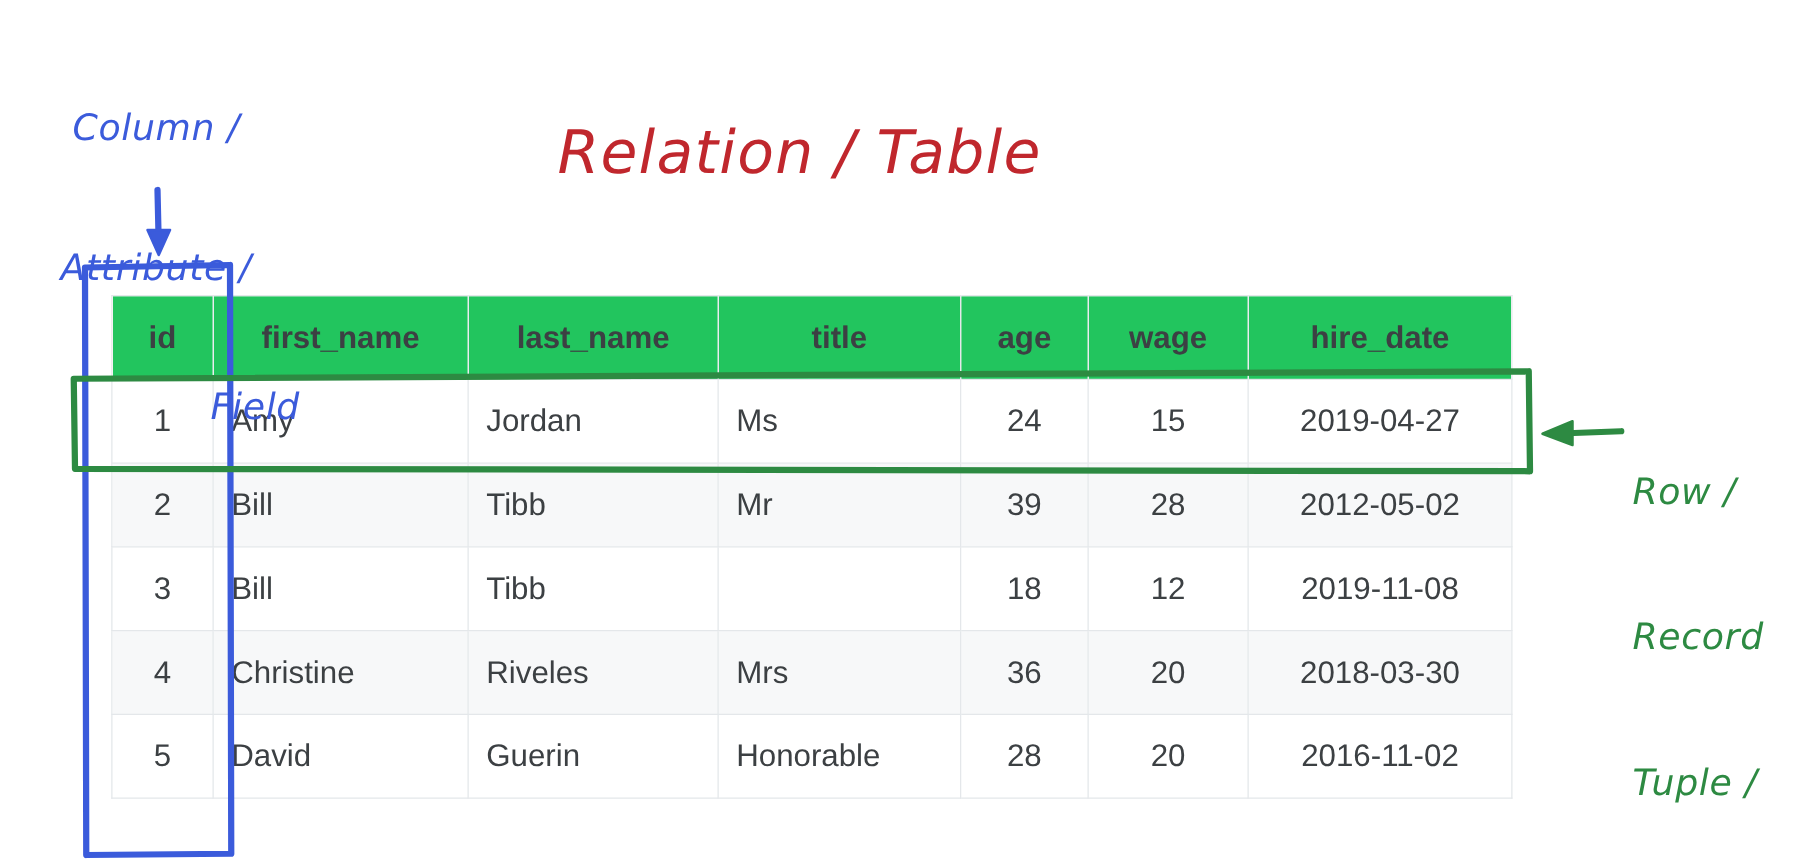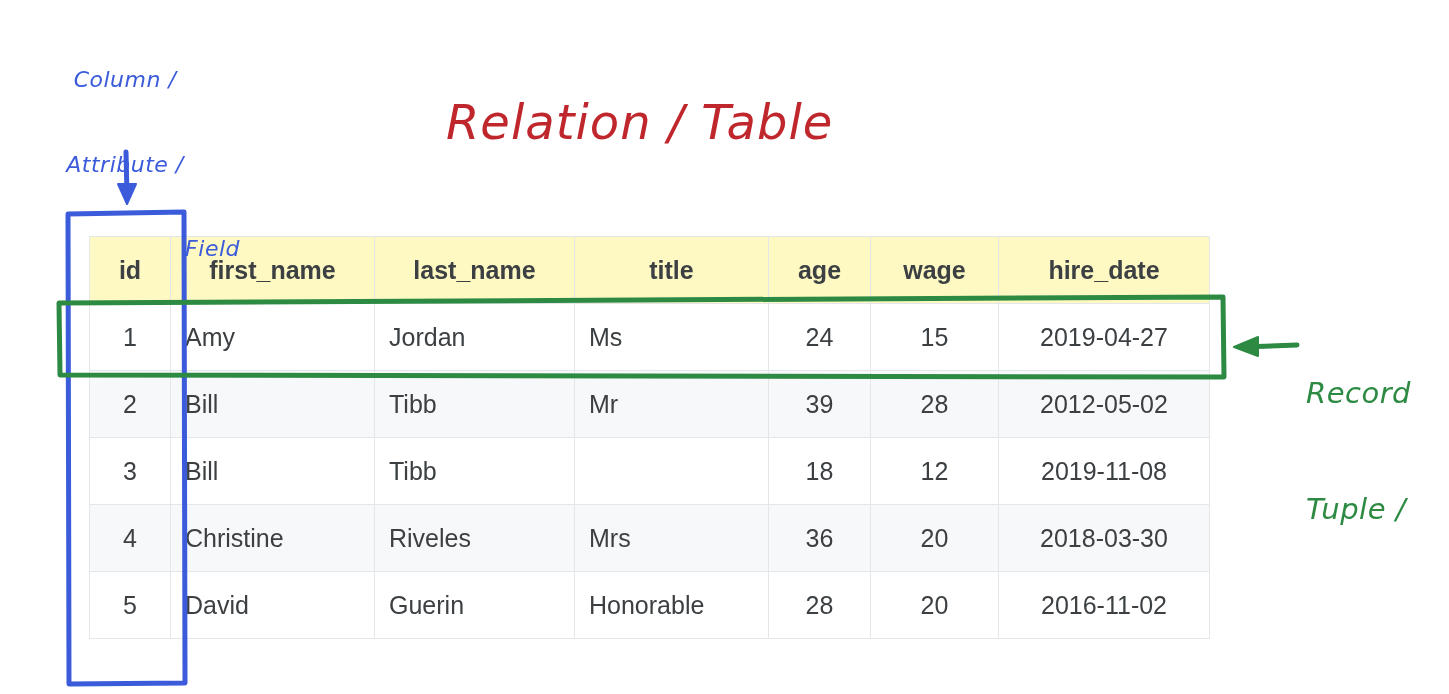--- a/index.html
+++ b/index.html
@@ -23,21 +23,21 @@
     position: absolute;
     white-space: pre;
     line-height: 1.28;
   }
 
   #annot-column {
     left: 10px;
     top: 10px;
     width: 230px;
     color: #3b5bdb;
-    font-size: 22px;
+    font-size: 29px;
     text-align: center;
     font-style: italic;
   }
   #annot-column .ln1 { display:block; text-align: center; }
   #annot-column .ln2 { display:block; text-align: center; }
   #annot-column .ln3 { display:block; text-align: right; }
 
   #annot-title {
     left: 418px;
     top: 92px;
@@ -88,21 +88,21 @@
     color: #3c4043;
     font-size: 25px;
     font-weight: 400;
     padding: 0 14px;
     overflow: hidden;
     white-space: nowrap;
   }
   table.data-table th {
     font-weight: 700;
     text-align: center;
-    background: #fef9c3;
+    background: #22c55e;
   }
   table.data-table tr.striped td {
     background: #f7f8f9;
   }
   
   col.c-id        { width: 81px;  }
   col.c-first     { width: 204px; }
   col.c-last      { width: 200px; }
   col.c-title     { width: 194px; }
   col.c-age       { width: 102px; }
@@ -210,15 +210,16 @@
 
 <div class="handwriting" id="annot-column">
   <span class="ln1">Column /</span>
   <span class="ln2">Attribute /</span>
   <span class="ln3">Field</span>
 </div>
 
 <div class="handwriting" id="annot-title">Relation / Table</div>
 
 <div class="handwriting" id="annot-row">
+  <span>Row /</span>
   <span>Record</span>
   <span>Tuple /</span>
 </div>
 
 </body></html>

